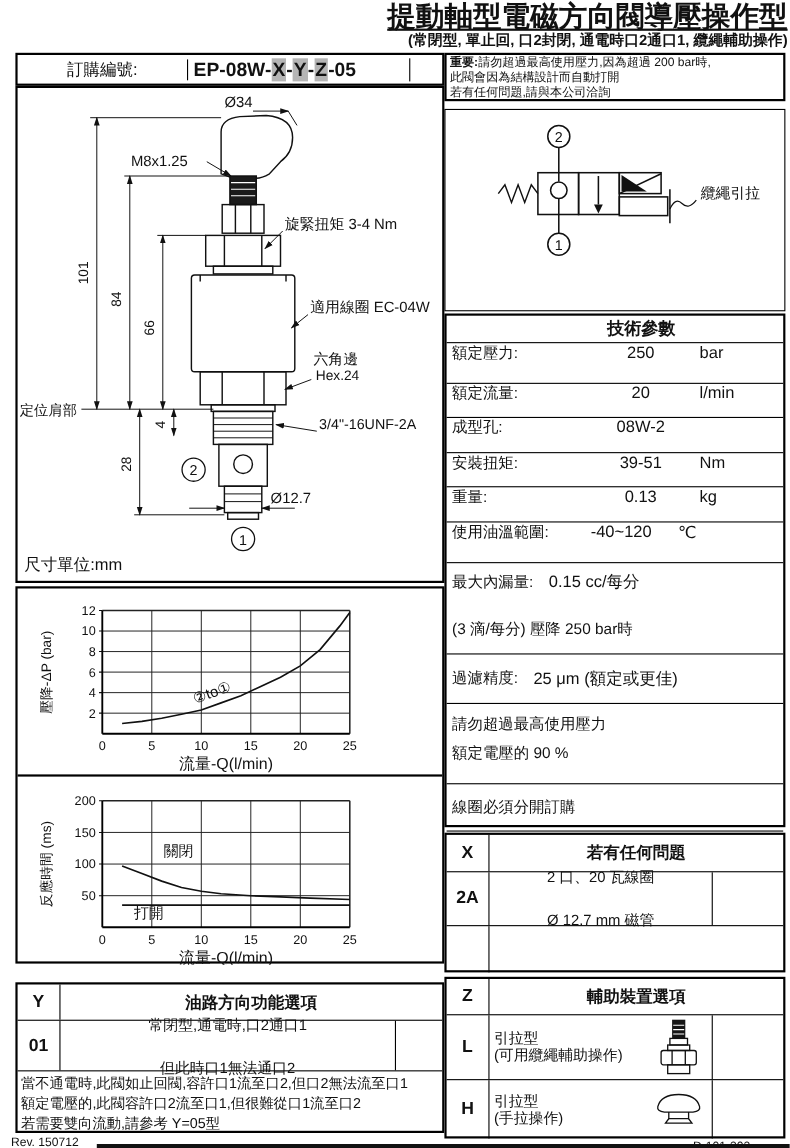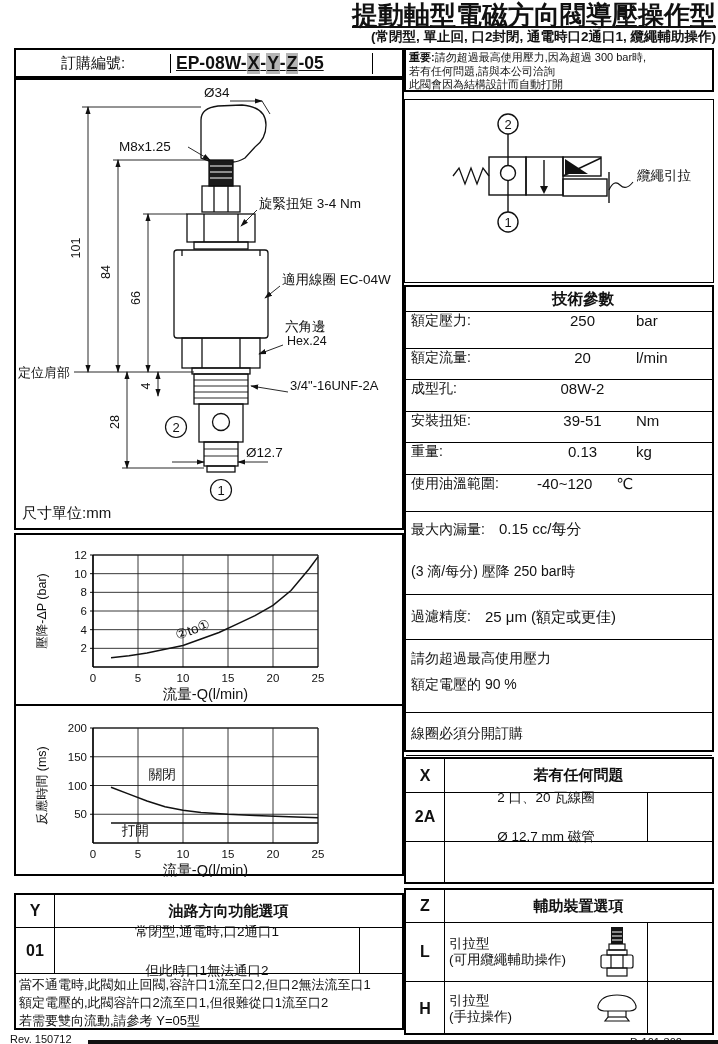--- a/index.html
+++ b/index.html
@@ -7,21 +7,21 @@
        font-family:"Liberation Sans","DejaVu Sans",sans-serif;color:#111;}
   .abs{position:absolute;box-sizing:border-box;}
   .bordered{border:2px solid #000;}
   
   .titleblock{right:2px;top:1px;width:520px;text-align:right;}
   .title-main{font-size:26px;font-weight:bold;letter-spacing:0px;line-height:28px;text-decoration:underline;}
   .title-sub{font-size:13.5px;font-weight:bold;line-height:16px;}
   
   .order-box{left:14px;top:48px;width:390px;height:30px;display:flex;align-items:center;}
   .order-label{width:154px;border-right:1.5px solid #000;display:flex;align-items:center;justify-content:center;font-size:15px;}
-  .order-code{flex:0 0 196px;border-right:1.5px solid #000;display:flex;align-items:center;padding-left:5px;font-size:17.5px;font-weight:bold;white-space:nowrap;text-decoration:underline;}
+  .order-code{flex:0 0 196px;border-right:1.5px solid #000;display:flex;align-items:center;padding-left:5px;font-size:17.5px;font-weight:bold;white-space:nowrap;}
   .order-code .hl{background:#b5b5b5;padding:0 1px;}
   .order-tail{flex:1;}
   
   .warn-box{left:404px;top:48px;width:310px;height:44px;font-size:11px;line-height:13.6px;padding:1px 3px;}
   .warn-box b{font-weight:bold;}
   
   .draw-box{left:14px;top:78px;width:390px;height:452px;}
   .sym-box{left:404px;top:99px;width:310px;height:184px;border:1.5px solid #000;}
   .charts-box{left:14px;top:533px;width:390px;height:343px;}
   .charts-divider{position:absolute;left:0;top:169px;width:100%;height:2px;background:#000;}
@@ -67,23 +67,23 @@
       <span>-</span>
       <span class="hl">Y</span>
       <span>-</span>
       <span class="hl">Z</span>
       <span>-05</span>
     </div>
   <div class="order-tail"></div>
 </div>
 
 <div class="abs bordered warn-box">
-  <div><b>重要:</b><span>請勿超過最高使用壓力,因為超過 300 bar時,</span></div>
+  <div><b>重要:</b><span>請勿超過最高使用壓力,因為超過 200 bar時,</span></div>
+  <div>此閥會因為結構設計而自動打開</div>
   <div>若有任何問題,請與本公司洽詢</div>
-  <div>此閥會因為結構設計而自動打開</div>
 </div>
 
 <div class="abs bordered draw-box">
   <svg width="386" height="448" viewBox="0 0 386 448">
     <defs>
       <marker id="arrE" markerWidth="9" markerHeight="7" refX="8" refY="3.5" orient="auto">
         <polygon points="0,0.6 9,3.5 0,6.4" fill="#111"></polygon>
       </marker>
       <marker id="arrS" markerWidth="9" markerHeight="7" refX="8" refY="3.5" orient="auto-start-reverse">
         <polygon points="0,0.6 9,3.5 0,6.4" fill="#111"></polygon>

